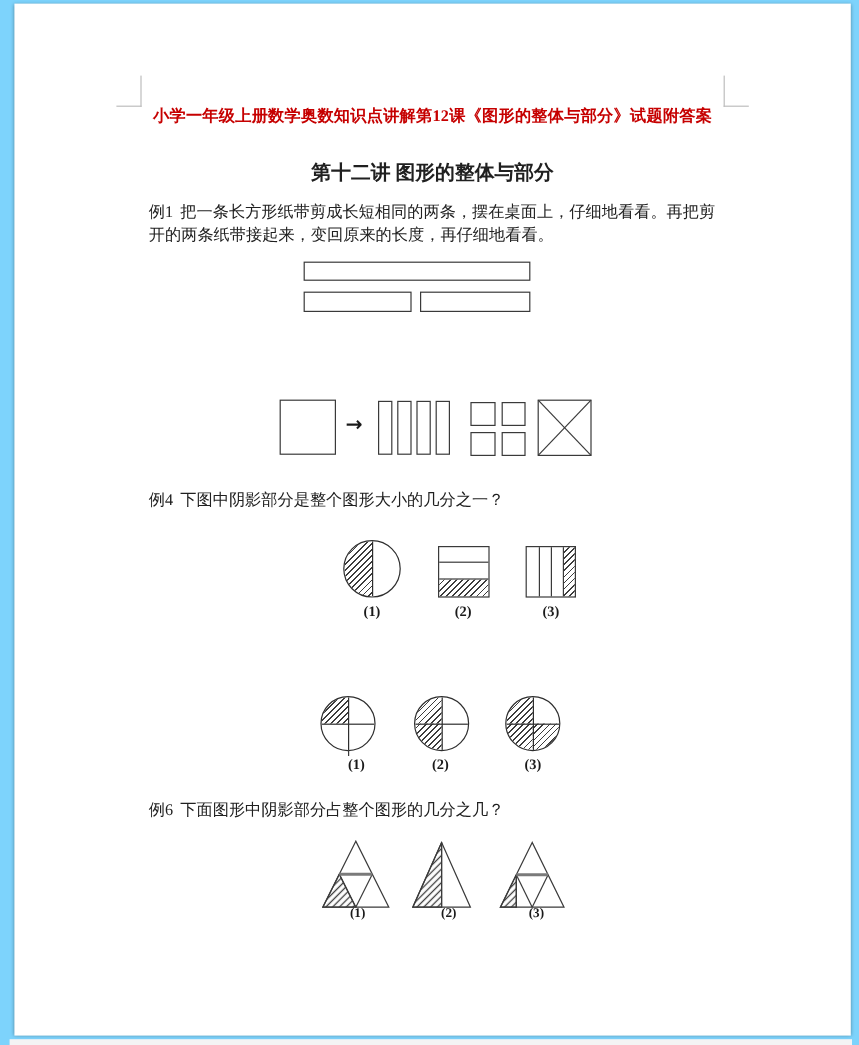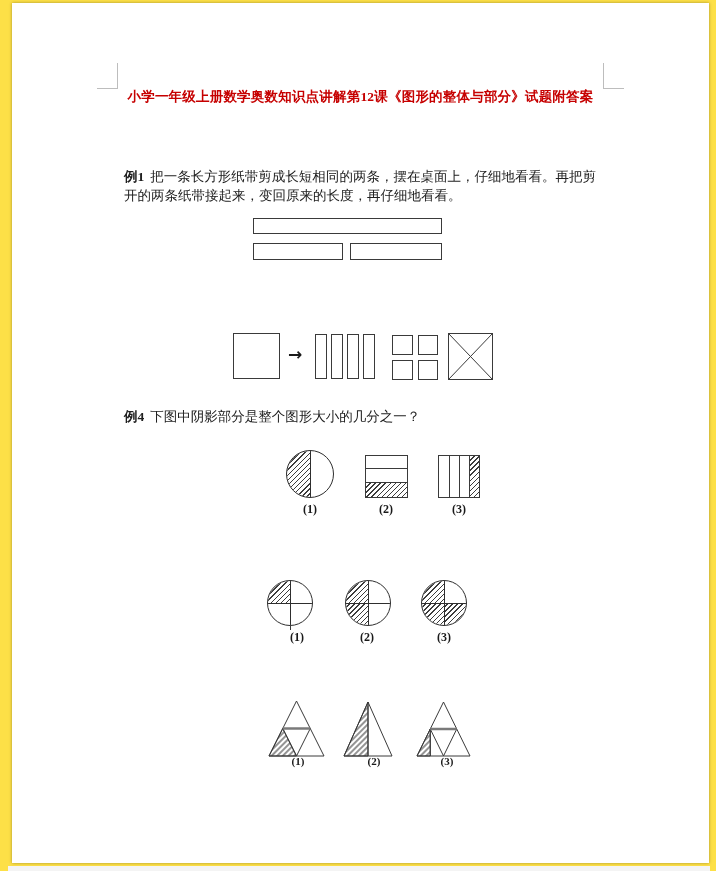--- a/index.html
+++ b/index.html
@@ -1,18 +1,18 @@
 <!DOCTYPE html>
 <html><head>
 <meta charset="utf-8">
 <style>
   html,body{margin:0;padding:0;}
   #canvas{
     position:relative; width:716px; height:871px;
-    background:#fde047; overflow:hidden;
+    background:#7dd3fc; overflow:hidden;
     font-family:"Liberation Serif","DejaVu Serif",serif;
     color:#202020;
   }
   .page{
     position:absolute; left:12px; top:3px; width:697px; height:860px;
     background:#ffffff; box-shadow:0 0 3px rgba(0,0,0,.35);
   }
   .next-page-strip{
     position:absolute; left:8px; top:866px; width:702px; height:5px;
     background:#f4f4f4;
@@ -25,21 +25,21 @@
     text-align:center; font-weight:bold; font-size:13.5px; letter-spacing:.2px;
   }
   .lesson-heading{
     position:absolute; left:12px; top:133px; width:697px;
     text-align:center; font-weight:bold; font-size:16.5px;
   }
   .para{
     position:absolute; left:124px; width:472px;
     font-size:13.5px; line-height:18.5px; text-align:justify;
   }
-  .para .ex-label{ font-weight:bold; margin-right:6px; }
+  .para .ex-label{ font-weight:normal; margin-right:6px; }
   .answer-heading{
     position:absolute; left:12px; top:842px; width:663px;
     text-align:left; font-weight:normal; font-size:17px;margin-top:40px;
   }
   
   .box{ position:absolute; border:1px solid #3a3a3a; background:#fff; box-sizing:border-box; }
   .hatch{ background-image:repeating-linear-gradient(135deg, rgba(255,255,255,0) 0px, rgba(255,255,255,0) 2.6px, #3c3c3c 2.6px, #3c3c3c 3.6px); }
   .arrow{
     position:absolute; left:284px; top:344px; width:22px; height:20px;
     font-size:17px; font-weight:bold; color:#1a1a1a; line-height:20px; text-align:center;
@@ -69,20 +69,21 @@
 <body>
 
 <div id="canvas">
 
   <div class="page"></div>
   <div class="next-page-strip"></div>
   <div class="crop left"></div>
   <div class="crop right"></div>
 
   <div class="doc-title" style="color: rgb(198, 0, 0);">小学一年级上册数学奥数知识点讲解第12课《图形的整体与部分》试题附答案</div>
+  <div class="lesson-heading">第十二讲 图形的整体与部分</div>
 
   <div class="para" style="top:168px">
     <span class="ex-label">例1</span><span>把一条长方形纸带剪成长短相同的两条，摆在桌面上，仔细地看看。再把剪开的两条纸带接起来，变回原来的长度，再仔细地看看。</span>
   </div>
   <div class="box" style="left:253px; top:218px; width:189px; height:16px;"></div>
   <div class="box" style="left:253px; top:243px; width:90px;  height:17px;"></div>
   <div class="box" style="left:350px; top:243px; width:92px;  height:17px;"></div>
 
   <div class="box" style="left:233px; top:333px; width:47px; height:46px;"></div>
   <div class="arrow">→</div>
@@ -138,20 +139,23 @@
     <div class="q tl hatch"></div>
     <div class="q bl hatch"></div>
     <div class="q br hatch"></div>
     <div class="hline"></div>
       <div class="vline"></div>
   </div>
   <div class="fig-label" style="left:280px; top:630px;">(1)</div>
   <div class="fig-label" style="left:350px; top:630px;">(2)</div>
   <div class="fig-label" style="left:427px; top:630px;">(3)</div>
 
+  <div class="para" style="top:666px">
+    <span class="ex-label">例6</span><span>下面图形中阴影部分占整个图形的几分之几？</span>
+  </div>
 
   <svg width="0" height="0">
     <defs>
       <pattern id="hatchp" width="4" height="4" patternUnits="userSpaceOnUse" patternTransform="rotate(45)">
         <line x1="2" y1="0" x2="2" y2="4" stroke="#3c3c3c" stroke-width="1.1"></line>
       </pattern>
     </defs>
   </svg>
 
   <svg style="left:268px; top:700px;" width="57" height="57">

